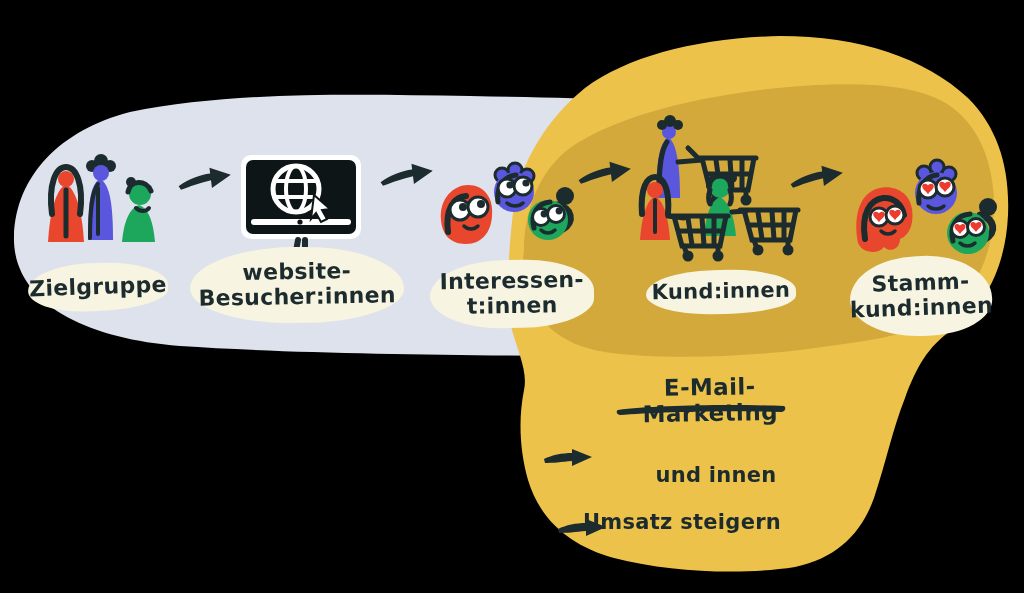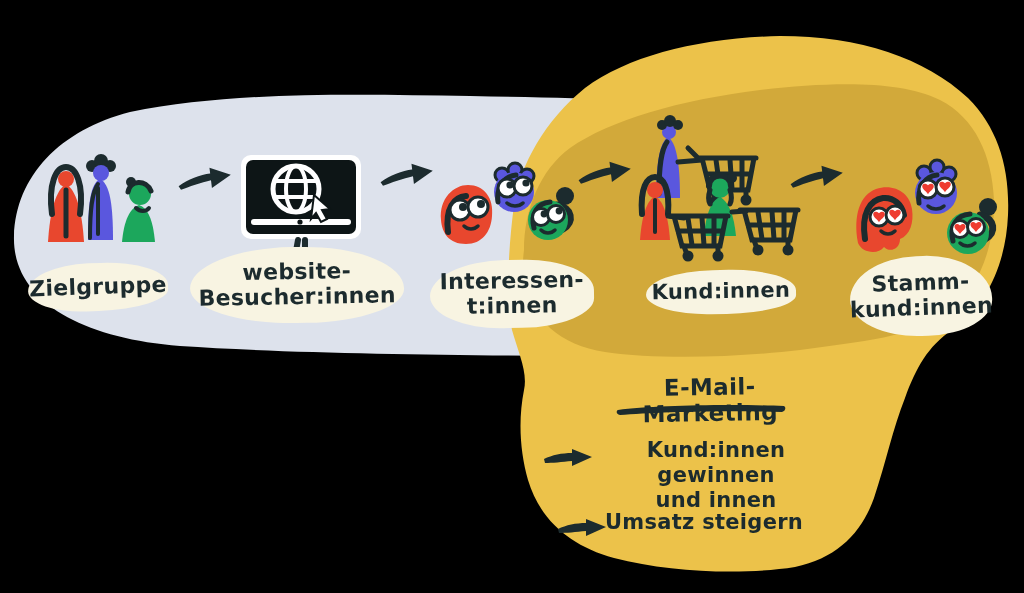--- a/index.html
+++ b/index.html
@@ -246,25 +246,25 @@
   <div class="em-title">E-Mail-Marketing</div>
 
   <svg class="abs" style="left:614px;top:402px" width="174" height="14" viewBox="0 0 174 14">
     <path class="ink" d="M4,8 C40,3 120,2 170,4 C172,5 172,9 168,10 C120,8 40,10 6,13 C2,12 2,9 4,8 Z"></path>
   </svg>
 
   <svg class="abs" style="left:542px;top:446px" width="52" height="24" viewBox="0 0 52 24">
     <path class="ink" d="M2,13 C10,9 20,7 30,7 L30,3 L50,11 L30,20 L30,15 C20,16 10,17 3,17 Z"></path>
   </svg>
   <div class="em-bullet-text" style="left:594px;top:438px;width:244px;">
-    <span>Kund:innen gewinnen</span><br>
+    <br>
     <span>und innen</span>
   </div>
 
   <svg class="abs" style="left:556px;top:516px" width="52" height="24" viewBox="0 0 52 24">
     <path class="ink" d="M2,13 C10,9 20,7 30,7 L30,3 L50,11 L30,20 L30,15 C20,16 10,17 3,17 Z"></path>
   </svg>
-  <div class="em-bullet-text" style="left:598px;top:510px;width:212px;">
+  <div class="em-bullet-text" style="left:576px;top:510px;width:212px;">
     <span>Umsatz steigern</span>
     
   </div>
 
 </div>
 
 </body></html>

